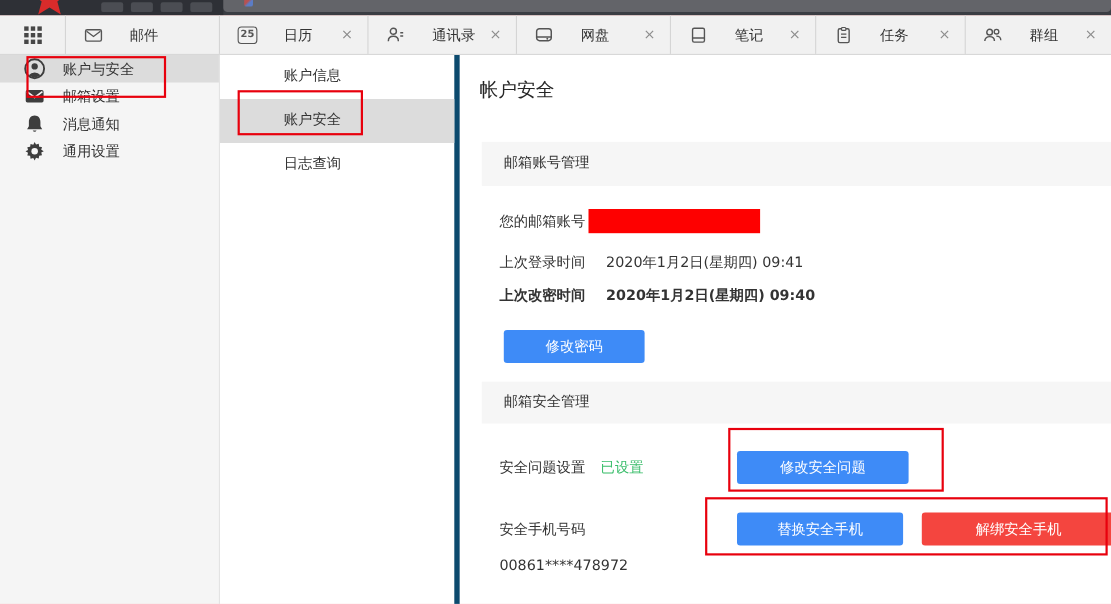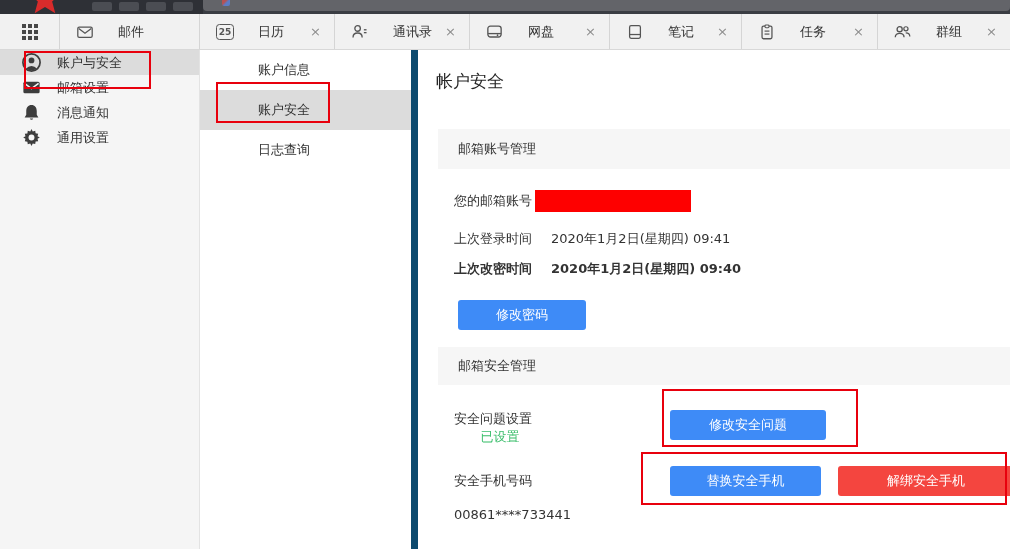--- a/index.html
+++ b/index.html
@@ -30,41 +30,41 @@
   .tlabel { color:#333; }
   .tclose { margin-left:auto; margin-right:13px; color:#8d8d8d; font-size:13px; line-height:1; }
   .cal-badge { display:inline-block; width:18px; height:16px; border:1.4px solid #555; border-radius:3.5px;
     font-size:9px; line-height:14px; text-align:center; color:#555; font-weight:bold; }
   
   .body { position:absolute; left:0; top:50px; width:1010px; height:499px; display:flex; }
   .sidebar { width:200px; background:#f5f5f5; border-right:1px solid #e3e3e3; flex:none; }
   .sb-item { height:25px; display:flex; align-items:center; padding-left:21px; }
   .sb-item.selected { background:#dcdcdc; }
   .sb-item .sicon { width:21px; height:21px; margin-right:15px; display:flex; align-items:center; justify-content:center; flex:none; }
-  .subnav { width:218px; background:#fff; border-right:7px solid #0c4a6e; flex:none; }
+  .subnav { width:218px; background:#fff; border-right:5px solid #0c4a6e; flex:none; }
   .sn-item { height:40px; line-height:40px; padding-left:58px; }
   .sn-item.selected { background:#dcdcdc; }
   .main { flex:1; position:relative; background:#fff; }
   .page-title { position:absolute; left:18px; top:20px; font-size:17px; color:#262626; }
   .sec-bar { position:absolute; left:20px; right:0; height:40px; background:#f6f6f6; line-height:40px; padding-left:20px; color:#333; }
   .sec-bar.b1 { top:79px; }
   .sec-bar.b2 { top:297px; height:38px; line-height:38px; }
   .row { position:absolute; left:36px; display:flex; align-items:center; }
   .r-email { top:138px; height:26px; }
   .redaction { display:inline-block; width:156px; height:22px; background:#fe0000; margin-left:3px; }
   .r-login { top:180px; }
   .r-pwd   { top:210px;font-weight:bold; }
   .lbl { color:#333; }
   .val { color:#333; margin-left:19px; }
   .btn { position:absolute; height:30px; border:none; border-radius:3px; color:#fff; font-size:13px;
     font-family:inherit; display:flex; align-items:center; justify-content:center; cursor:pointer; }
   .btn.blue { background:#3e8bf7; }
   .btn.red  { background:#f4453f; }
   .btn-changepwd { left:40px; top:250px; width:128px; }
-  .r-question { top:360px; height:30px;flex-direction:column; }
+  .r-question { top:360px; height:30px; }
   .status-ok { color:#3cbe6c; margin-left:14px; }
   .btn-modifyq { left:252px; top:360px; width:156px; }
   .r-phone { top:416px; height:30px; }
   .btn-replace { left:252px; top:416px; width:151px; }
   .btn-unbind { left:420px; top:416px; width:176px; }
   .phone-num { position:absolute; left:36px; top:457px; color:#333; }
   
   .anno { position:absolute; border:2px solid #e8000d; pointer-events:none; }
   .anno.a1 { left:24px;  top:51px;  width:127px; height:38px; }
   .anno.a2 { left:216px; top:82px;  width:114px; height:41px; }
@@ -269,21 +269,21 @@
         <span class="status-ok">已设置</span>
       </div>
       <button class="btn blue btn-modifyq">修改安全问题</button>
 
       <div class="row r-phone">
         <span class="lbl">安全手机号码</span>
       </div>
       <button class="btn blue btn-replace">替换安全手机</button>
       <button class="btn red btn-unbind">解绑安全手机</button>
 
-      <div class="phone-num">00861****733441</div>
+      <div class="phone-num">00861****478972</div>
     </div>
   </div>
 
   <div class="anno a1"></div>
   <div class="anno a2"></div>
   <div class="anno a3"></div>
   <div class="anno a4"></div>
 
 </div>
 

